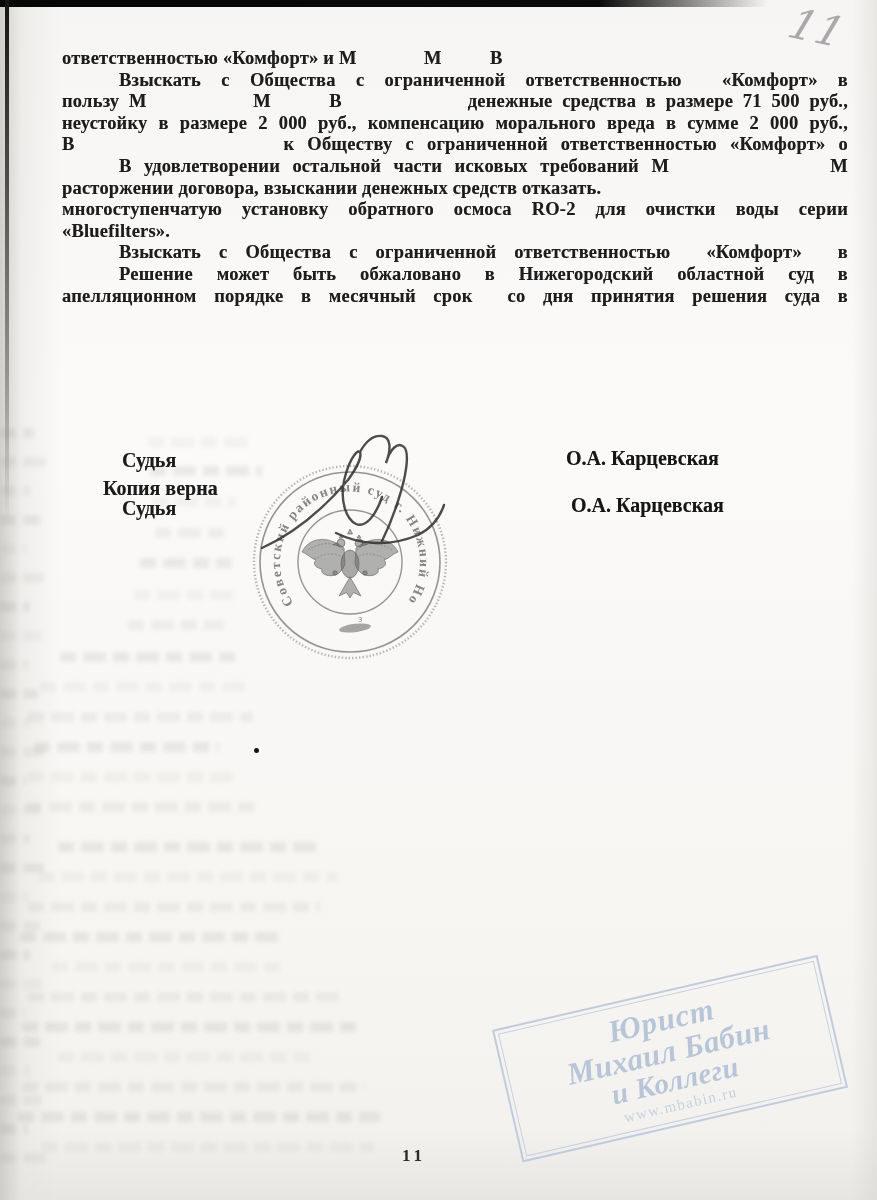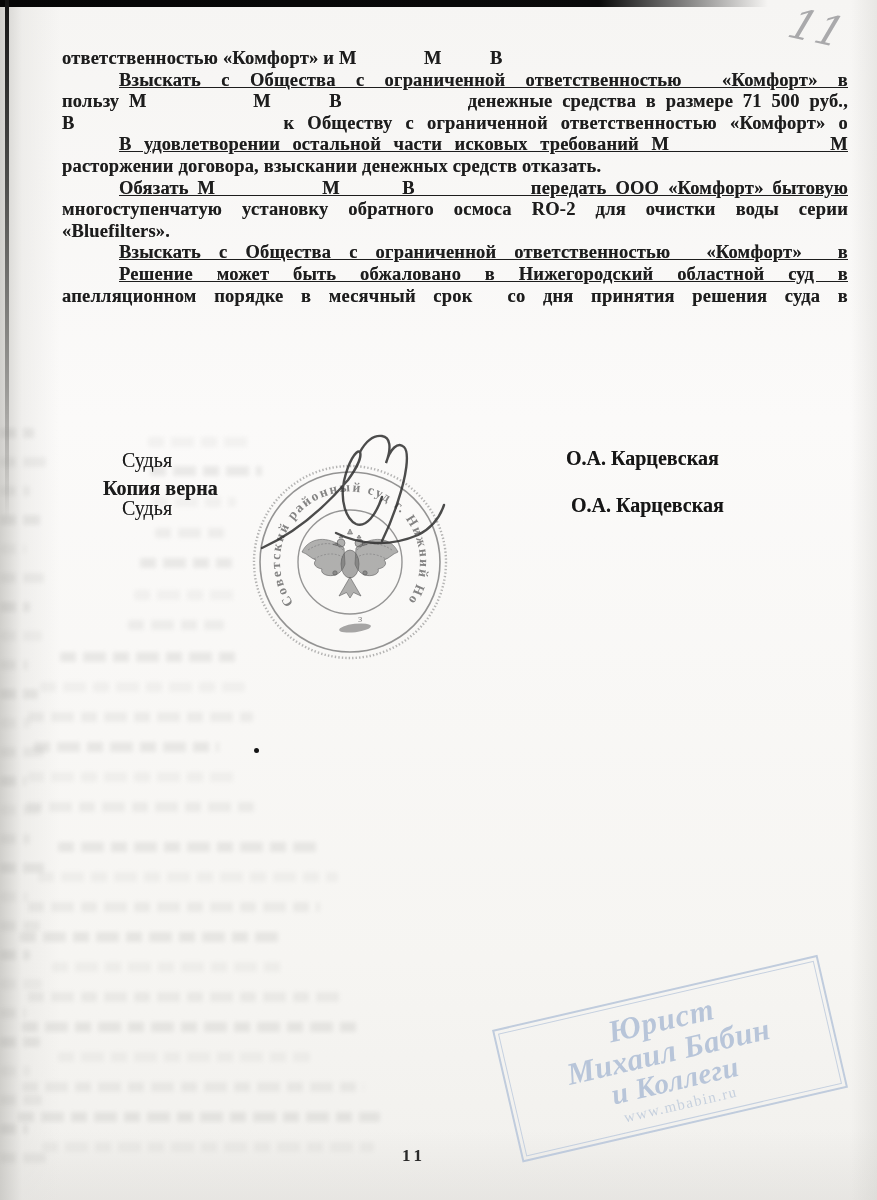--- a/index.html
+++ b/index.html
@@ -23,23 +23,23 @@
     background:linear-gradient(180deg,#141414 0%,#4e4e4c 35%,#9b9a97 75%,rgba(155,154,151,0) 100%);}
   
   #bodytext{
     position:absolute;left:62px;top:48px;width:786px;
     font-size:18.5px;line-height:21.6px;font-weight:600;color:#1d1d1d;
     letter-spacing:.2px;
     text-shadow:0 0 .5px rgba(30,30,30,.55);
   }
   .ln{display:block;height:21.6px;overflow:hidden;text-align:left;}
   .ln.j{text-align:justify;text-align-last:justify;}
-  .ln.ind{padding-left:57px;text-decoration:underline;}
-  
-  .sig-label{position:absolute;font-size:20px;font-weight:normal;color:#1c1c1c;text-shadow:0 0 .5px rgba(30,30,30,.5);}
+  .ln.ind{padding-left:57px;}
+  
+  .sig-label{position:absolute;font-size:20px;font-weight:bold;color:#1c1c1c;text-shadow:0 0 .5px rgba(30,30,30,.5);}
   .sig-name{position:absolute;font-size:20px;font-weight:bold;color:#161616;text-shadow:0 0 .5px rgba(30,30,30,.5);}
   
   #stamp{position:absolute;left:245px;top:462px;width:210px;height:200px;opacity:.88;filter:blur(.3px);}
   #signature{position:absolute;left:240px;top:425px;width:240px;height:150px;}
   
   #ink-dot{position:absolute;left:254px;top:748px;width:5px;height:5px;border-radius:50%;background:#141414;}
   
   #hand11{
     position:absolute;left:788px;top:4px;width:60px;height:60px;
     font-family:"DejaVu Serif", serif;font-style:italic;font-weight:400;
@@ -131,24 +131,24 @@
       <div class="bleed" style="left: 0px; top: 1124px; width: 28px; opacity: 0.15;"></div>
       <div class="bleed" style="left: 0px; top: 1153px; width: 46px; opacity: 0.11;"></div>
     </div>
 
   <div id="hand11">11</div>
 
   <div id="bodytext">
     <div class="ln">ответственностью «Комфорт» и М&nbsp;&nbsp;&nbsp;&nbsp;&nbsp;&nbsp;&nbsp;&nbsp;&nbsp;&nbsp;&nbsp;&nbsp;&nbsp; М&nbsp;&nbsp;&nbsp;&nbsp;&nbsp;&nbsp;&nbsp;&nbsp;&nbsp; В</div>
     <div class="ln j ind">Взыскать с Общества с ограниченной ответственностью &nbsp;«Комфорт» в</div>
     <div class="ln j">пользу М&nbsp;&nbsp;&nbsp;&nbsp;&nbsp;&nbsp;&nbsp;&nbsp;&nbsp;&nbsp; М&nbsp;&nbsp;&nbsp;&nbsp;&nbsp; В&nbsp;&nbsp;&nbsp;&nbsp;&nbsp;&nbsp;&nbsp;&nbsp;&nbsp;&nbsp;&nbsp;&nbsp; денежные средства в размере 71 500 руб.,</div>
+    <div class="ln j">неустойку в размере 2 000 руб., компенсацию морального вреда в сумме 2 000 руб.,</div>
     <div class="ln j">В&nbsp;&nbsp;&nbsp;&nbsp;&nbsp;&nbsp;&nbsp;&nbsp;&nbsp;&nbsp;&nbsp;&nbsp;&nbsp;&nbsp;&nbsp; к Обществу с ограниченной ответственностью «Комфорт» о</div>
     <div class="ln j ind">В удовлетворении остальной части исковых требований М&nbsp;&nbsp;&nbsp;&nbsp;&nbsp;&nbsp;&nbsp;&nbsp;&nbsp;&nbsp;&nbsp;&nbsp; М</div>
     <div class="ln">расторжении договора, взыскании денежных средств отказать.</div>
-    <div class="ln j ind">Обязать М&nbsp;&nbsp;&nbsp;&nbsp;&nbsp;&nbsp;&nbsp;&nbsp;&nbsp;&nbsp;&nbsp; М&nbsp;&nbsp;&nbsp;&nbsp;&nbsp;&nbsp; В&nbsp;&nbsp;&nbsp;&nbsp;&nbsp;&nbsp;&nbsp;&nbsp;&nbsp;&nbsp;&nbsp;&nbsp; передать ООО «Комфорт» бытовую</div>
     <div class="ln j">многоступенчатую установку обратного осмоса RO-2 для очистки воды серии</div>
     <div class="ln">«Bluefilters».</div>
     <div class="ln j ind">Взыскать с Общества с ограниченной ответственностью &nbsp;«Комфорт» &nbsp;в</div>
     <div class="ln j ind">Решение может быть обжаловано в Нижегородский областной суд в</div>
     <div class="ln j">апелляционном порядке в месячный срок &nbsp;со дня принятия решения суда в</div>
   </div>
 
   <div>
     <div class="sig-label" style="left:122px;top:449px;">Судья</div>
     <div class="sig-name" style="left:566px;top:447px;">О.А. Карцевская</div>

